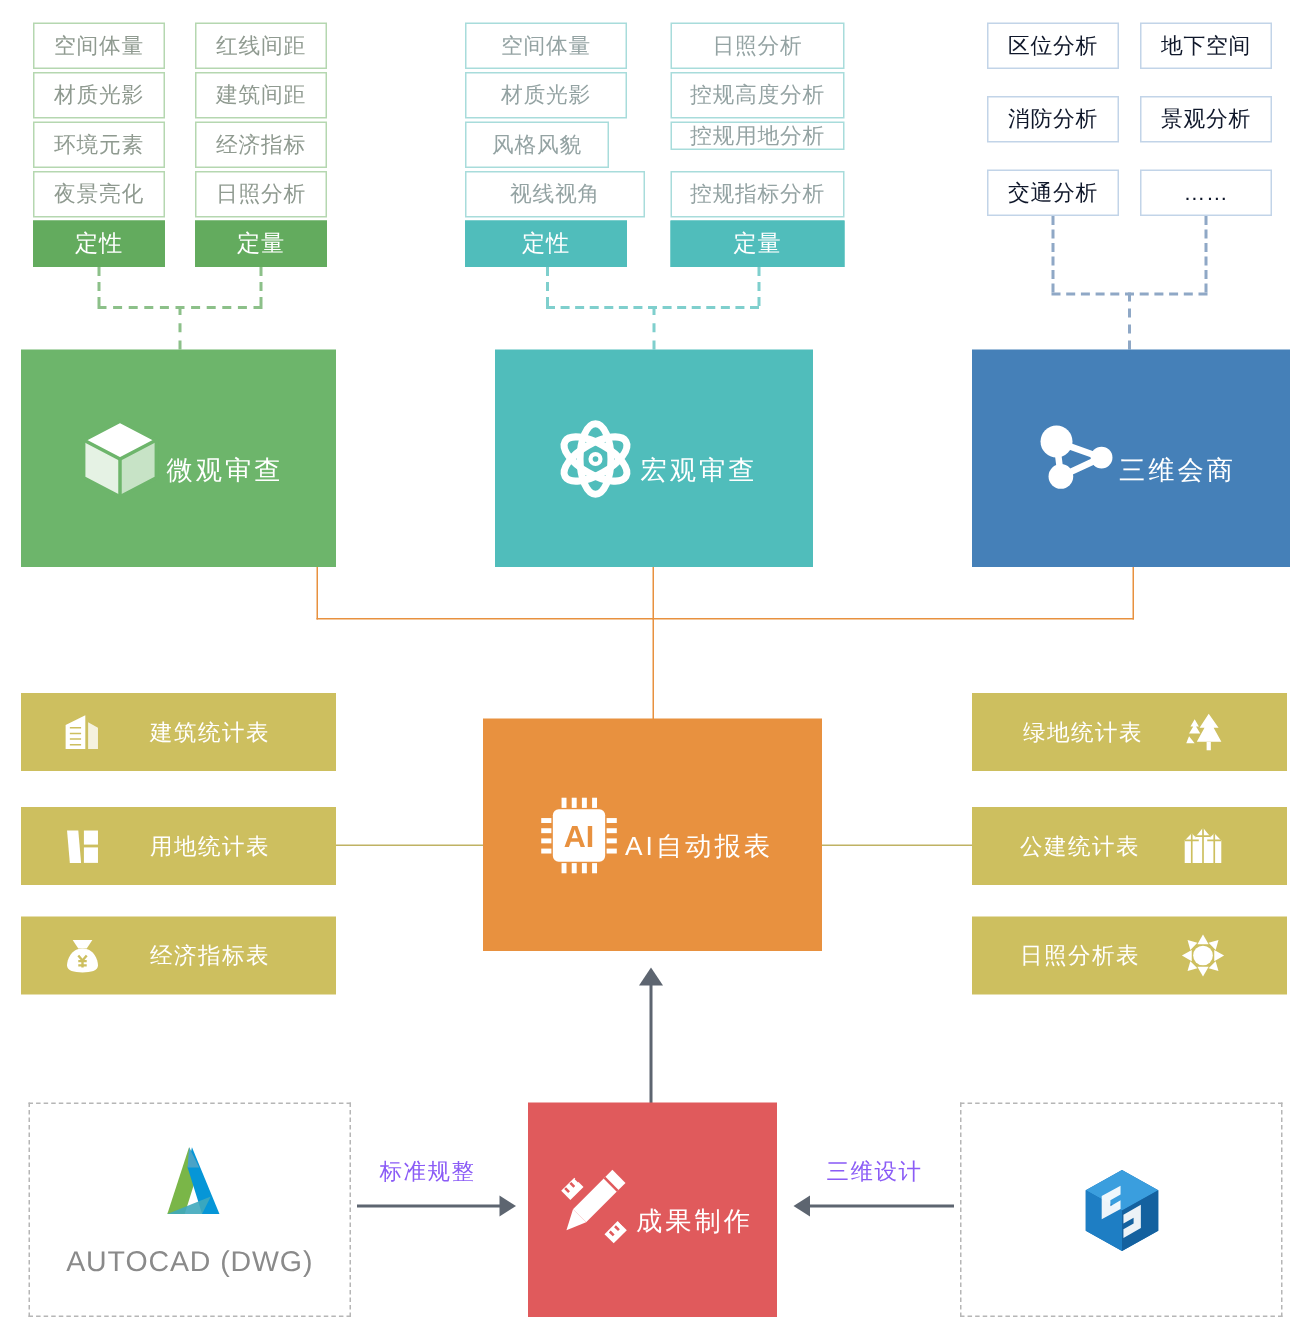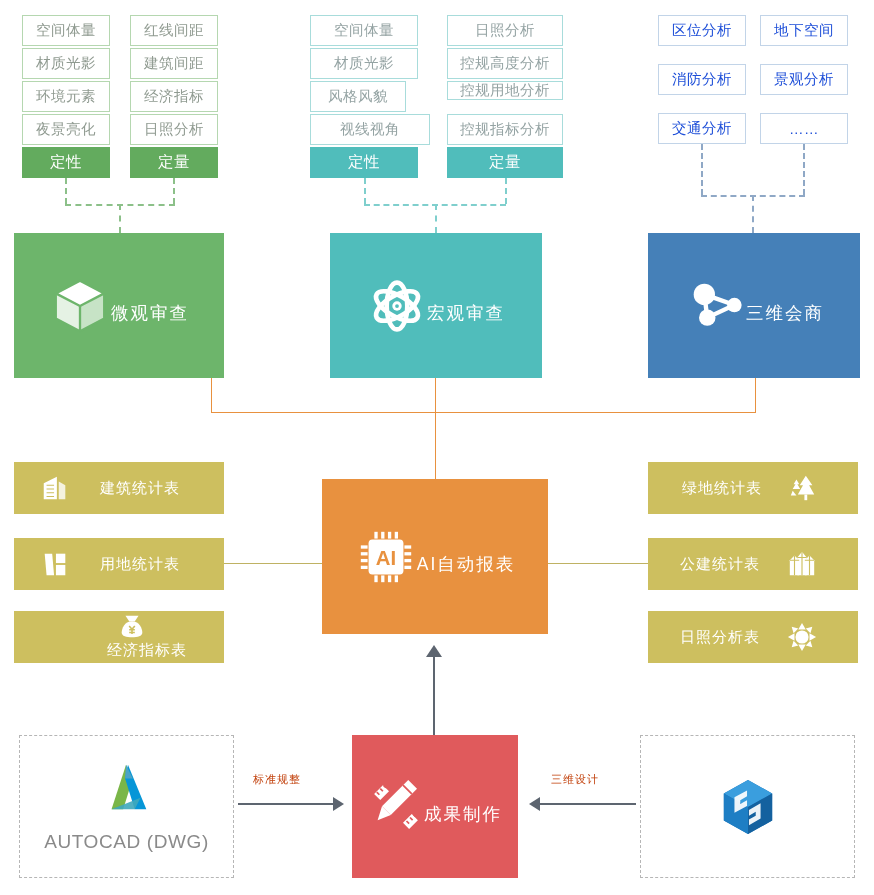--- a/index.html
+++ b/index.html
@@ -6,21 +6,21 @@
   body{width:874px;height:895px;position:relative;overflow:hidden;
        font-family:"Liberation Sans","DejaVu Sans",sans-serif;}
   #stage{position:relative;width:874px;height:895px;}
 
   
   .chip{position:absolute;box-sizing:border-box;display:flex;align-items:center;
         justify-content:center;font-size:14.5px;letter-spacing:.5px;
         background:#fff;white-space:nowrap;}
   .chip.g{border:1px solid #b5d7b0;color:#8f9a90;}
   .chip.t{border:1px solid #a8dcdb;color:#94a3a3;}
-  .chip.b{border:1px solid #c2d4e8;color:#1d4ed8;}
+  .chip.b{border:1px solid #c2d4e8;color:#0f172a;}
   .chip.solid-g{background:#63ab5e;border:1px solid #63ab5e;color:#fff;font-size:15.5px;}
   .chip.solid-t{background:#50bdbb;border:1px solid #50bdbb;color:#fff;font-size:15.5px;}
 
   
   .card{position:absolute;box-sizing:border-box;display:flex;flex-direction:row;
         align-items:center;justify-content:center;color:#fff;}
   .card .cap{font-size:17.5px;letter-spacing:2px;margin-top:14px;}
   .card-green{background:#6db56b;}
   .card-teal{background:#50bdbb;}
   .card-blue{background:#4580b8;}
@@ -47,21 +47,21 @@
   .dash-v-t{border-left:2px dashed #7fcfcd;}
   .dash-h-t{border-top:2px dashed #7fcfcd;}
   .dash-v-b{border-left:2px dashed #8fa8c6;}
   .dash-h-b{border-top:2px dashed #8fa8c6;}
   .sol-v-o{border-left:1.6px solid #e8913f;}
   .sol-h-o{border-top:1.6px solid #e8913f;}
   .sol-h-y{border-top:1.6px solid #bfb263;}
   .arrow-line{background:#5d6570;}
   .arrow-head{width:0;height:0;position:absolute;}
 
-  .flowlabel{position:absolute;font-size:11px;color:#c2410c;letter-spacing:1px;}
+  .flowlabel{position:absolute;font-size:15px;color:#8b5cf6;letter-spacing:1px;}
   svg{display:block;}
 </style>
 </head>
 <body>
 
 <div id="stage">
 
   <div class="chip g" style="left:22px;top:15px;width:88px;height:31px;">空间体量</div>
   <div class="chip g" style="left:22px;top:48px;width:88px;height:31px;">材质光影</div>
   <div class="chip g" style="left:22px;top:81px;width:88px;height:31px;">环境元素</div>
@@ -201,21 +201,21 @@
   <div class="ybox left" style="left:14px;top:538px;width:210px;height:52px;">
     <span>
       <svg width="30" height="30" viewBox="0 0 32 32">
         <path d="M5 5 L13 5 L15 28 L7 28 Z" fill="#ffffff"></path>
         <rect x="17" y="5" width="10" height="10" fill="#ffffff"></rect>
         <rect x="17" y="17" width="10" height="11" fill="#ffffff"></rect>
       </svg>
     </span>
     <span class="lab">用地统计表</span>
   </div>
-  <div class="ybox left" style="left:14px;top:611px;width:210px;height:52px;flex-direction:column;">
+  <div class="ybox left" style="left:14px;top:611px;width:210px;height:52px;">
     <span>
       <svg width="30" height="30" viewBox="0 0 32 32">
         <path d="M9 5 L23 5 L19 11 L13 11 Z" fill="#ffffff"></path>
         <path d="M16 11 C24 11 27 19 27 23 C27 27 22 28 16 28 C10 28 5 27 5 23 C5 19 8 11 16 11 Z" fill="#ffffff"></path>
         <g stroke="#cdbf5f" stroke-width="1.7" fill="none">
           <path d="M13 16 L16 19.5 L19 16 M13 20 h6 M13 23 h6 M16 19.5 v5"></path>
         </g>
       </svg>
     </span>
     <span class="lab">经济指标表</span>

